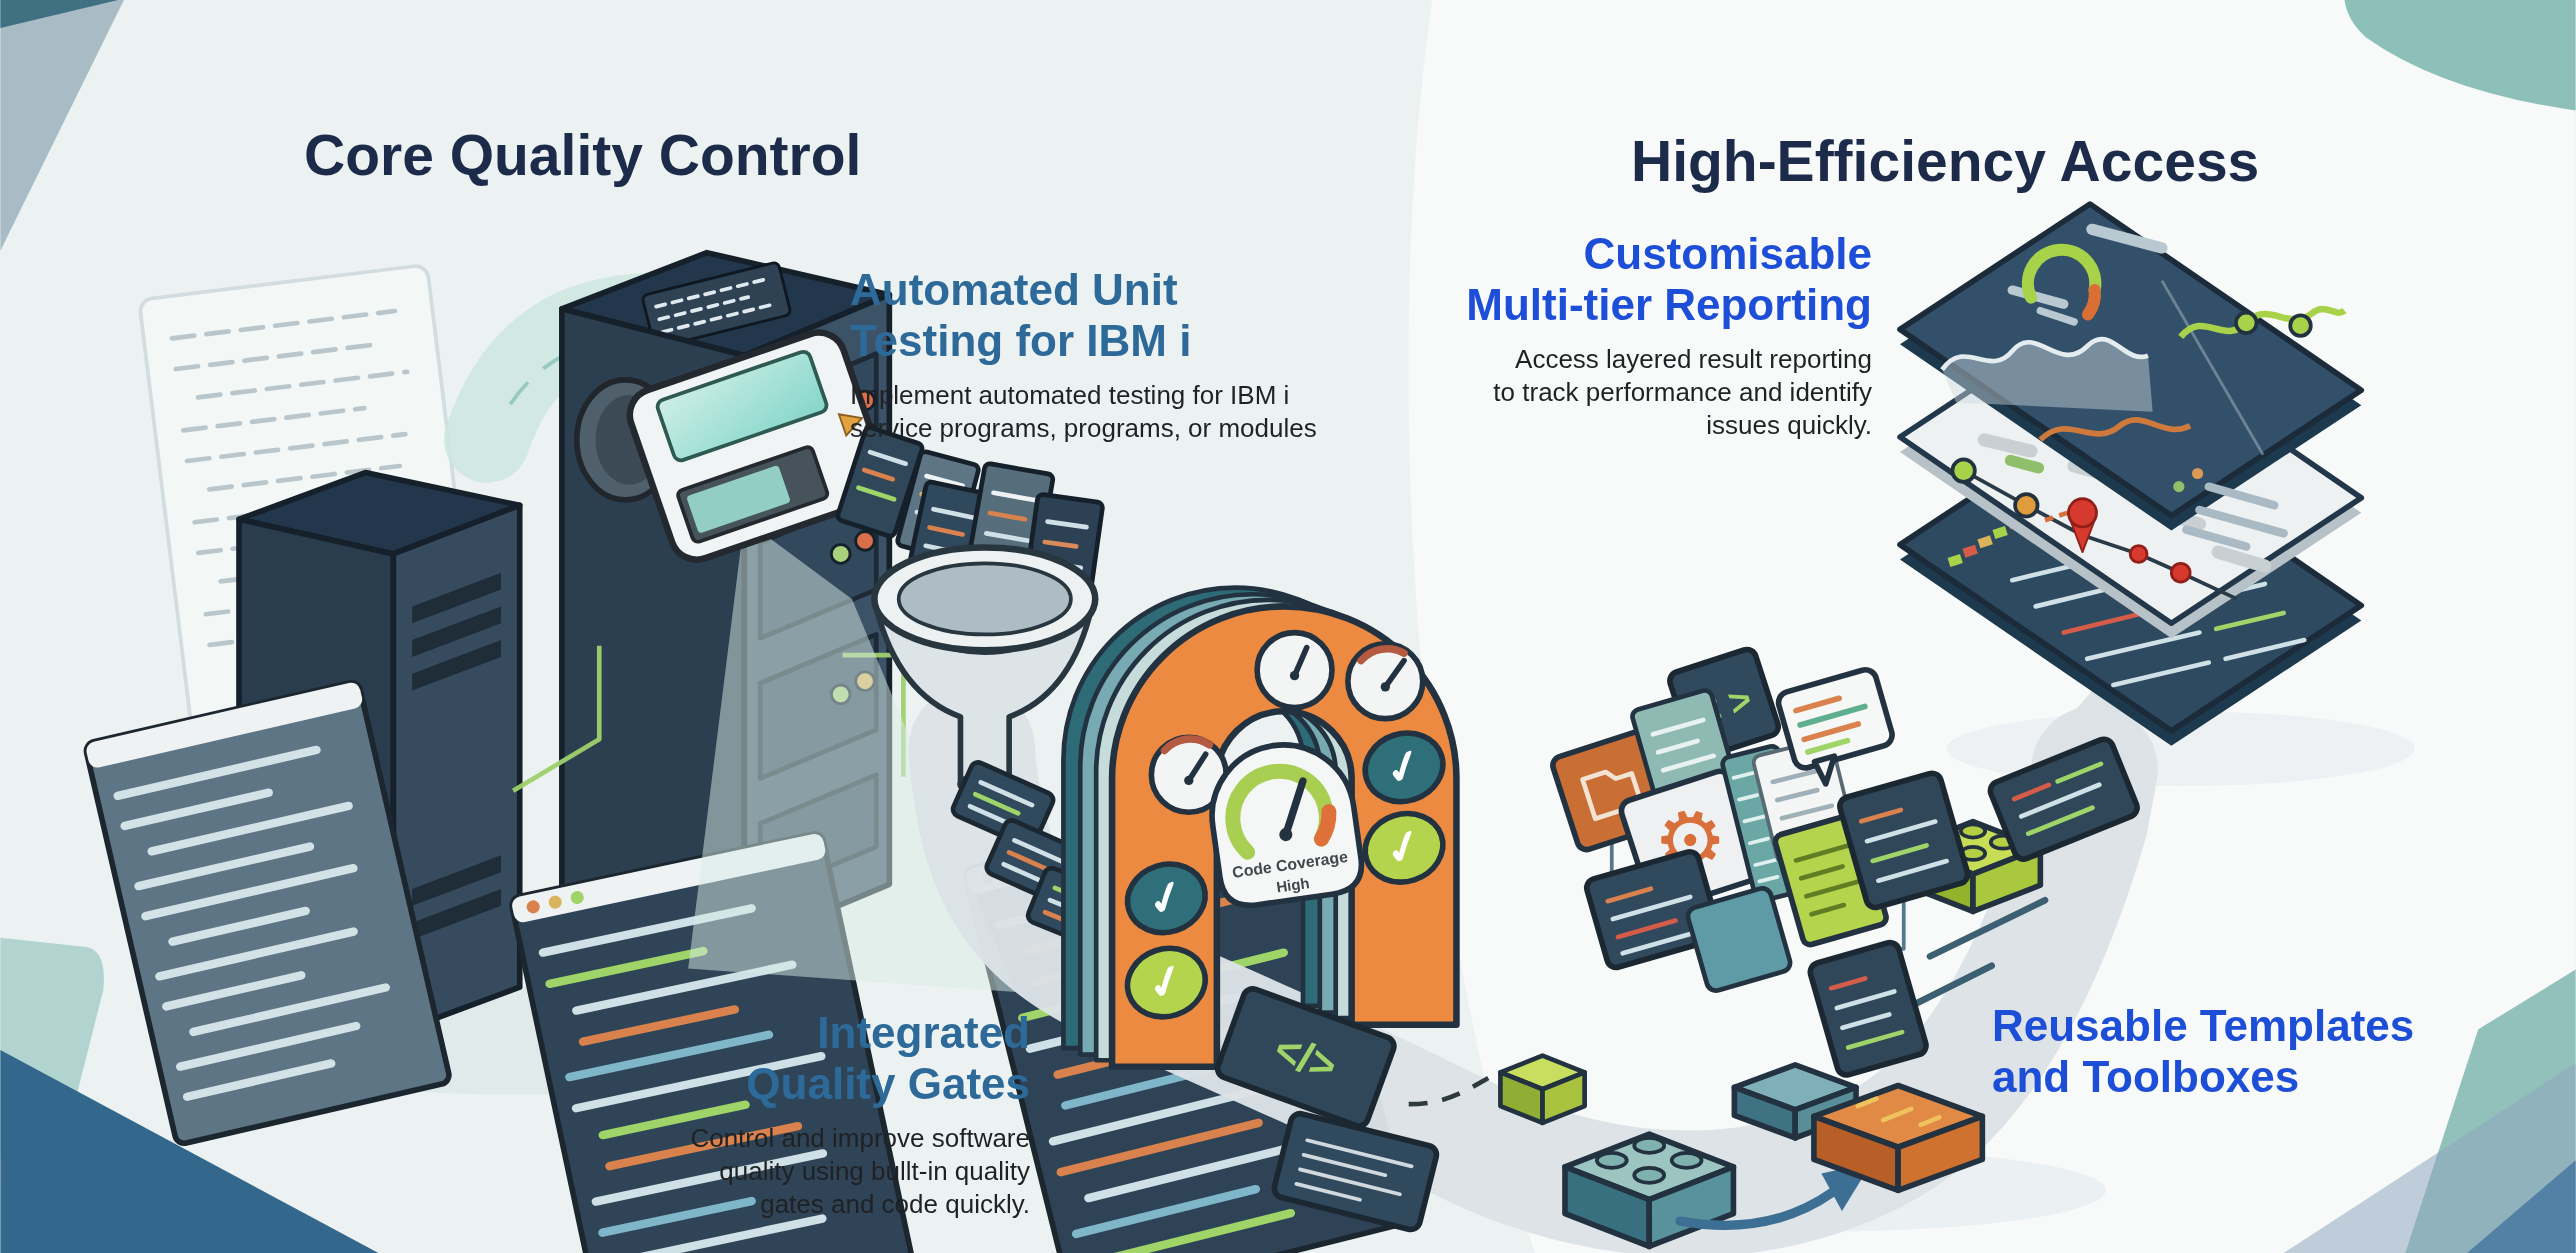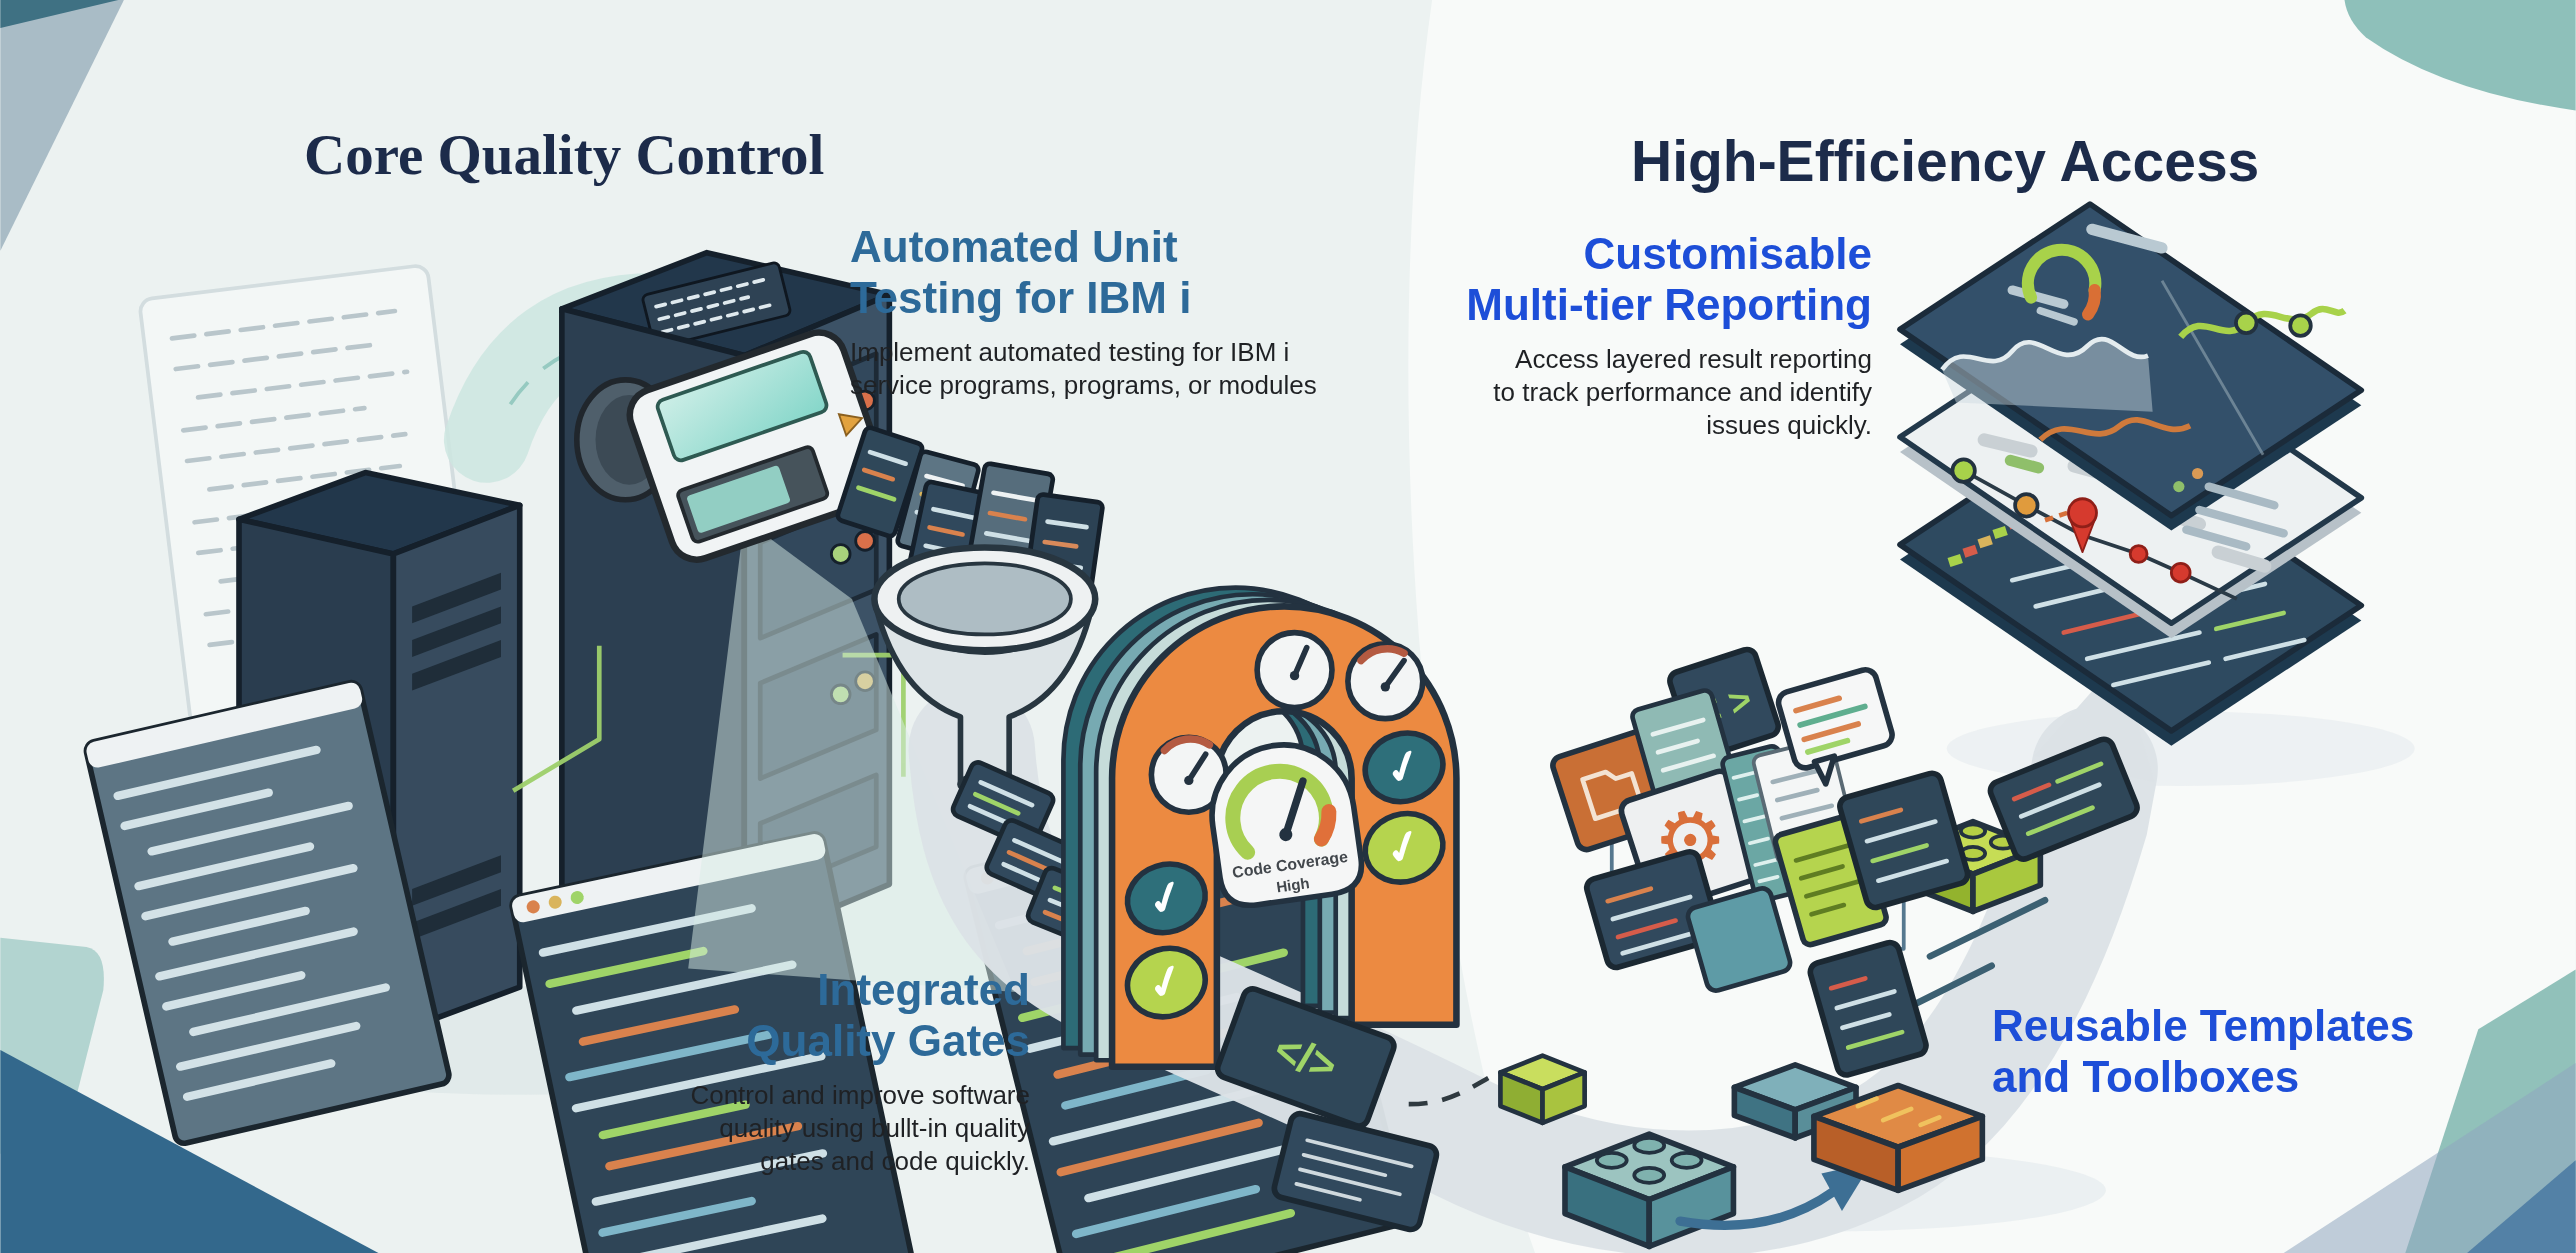--- a/index.html
+++ b/index.html
@@ -8,28 +8,28 @@
     background:#ecf2f1;
     font-family:"Liberation Sans", sans-serif;
   }
   .stage{position:absolute;inset:0;}
   svg.art{position:absolute;left:0;top:0;}
   svg text{font-family:"Liberation Sans", sans-serif;}
   .title{
     position:absolute;font-weight:700;font-size:57px;color:#1c2b4a;
     letter-spacing:0px;white-space:nowrap;
   }
-  .title-left{left:304px;top:84px;font-family:Liberation Serif, serif;}
+  .title-left{left:304px;top:84px;}
   .title-right{left:1631px;top:90px;}
   .feature{position:absolute;}
   .feature h2{margin:0;font-size:44px;line-height:1.16;font-weight:700;}
   .feature h2 span{display:block;white-space:nowrap;}
   .feature p{margin:13px 0 0 0;font-size:26px;line-height:1.26;color:#1f2124;font-weight:400;}
   .feature p span{display:block;white-space:nowrap;}
-  .blue h2{color:#2d6a99;}
+  .blue h2{color:#2d6a99;margin-top:43px;}
   .orange h2{color:#1d4ed8;}
   .f0{left:850px;top:221px;text-align:left;}
   .f1{right:1546px;top:964px;text-align:right;}
   .f2{right:704px;top:228px;text-align:right;}
   .f3{left:1992px;top:1000px;text-align:left;}
 </style>
 </head>
 <body>
 
 <div class="stage">

